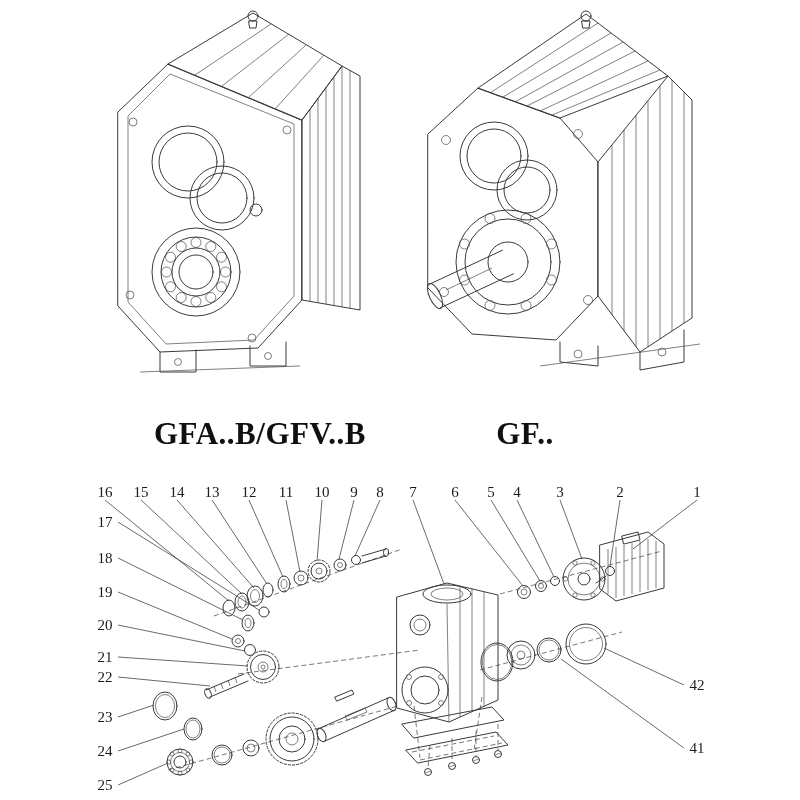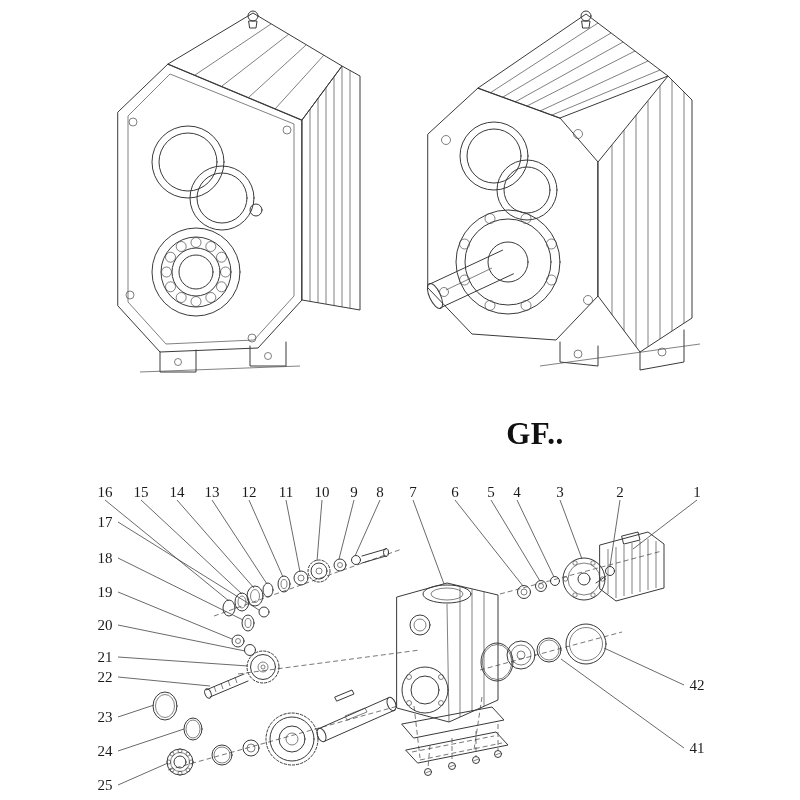--- a/index.html
+++ b/index.html
@@ -9,21 +9,21 @@
   .ln{stroke:#3a3a3a;fill:none;stroke-width:1;stroke-linejoin:round;stroke-linecap:round;}
   .thin{stroke:#4a4a4a;fill:none;stroke-width:0.7;}
   .dash{stroke:#555;fill:none;stroke-width:0.8;stroke-dasharray:5 3;}
   .teeth{stroke-dasharray:2.4 1.8;}
   .leader{stroke:#444;stroke-width:0.8;fill:none;}
   .callout{font-family:"Liberation Serif",serif;font-size:15px;fill:#1a1a1a;
            text-anchor:middle;dominant-baseline:central;}
   .caption{position:absolute;font-weight:bold;font-size:31px;color:#101010;
            text-align:center;letter-spacing:0.5px;font-family:"Liberation Serif",serif;}
   .caption1{left:110px;top:416px;width:300px;}
-  .caption2{left:445px;top:416px;width:180px;text-align:center;}
+  .caption2{left:435px;top:416px;width:180px;text-align:center;}
 </style>
 </head>
 <body>
 
 <div class="page">
 
   <svg id="art" width="800" height="800" viewBox="0 0 800 800">
 
     <g>
 
@@ -374,14 +374,15 @@
           <line x1="118" y1="785" x2="168" y2="763" class="leader"></line>
           <text x="105" y="785" class="callout">25</text>
           <line x1="684" y1="685" x2="604" y2="648" class="leader"></line>
           <text x="697" y="685" class="callout">42</text>
           <line x1="684" y1="748" x2="561" y2="659" class="leader"></line>
           <text x="697" y="748" class="callout">41</text>
         </g>
     </g>
   </svg>
 
+  <div class="caption caption1">GFA..B/GFV..B</div>
   <div class="caption caption2">GF..</div>
 </div>
 
 </body></html>

